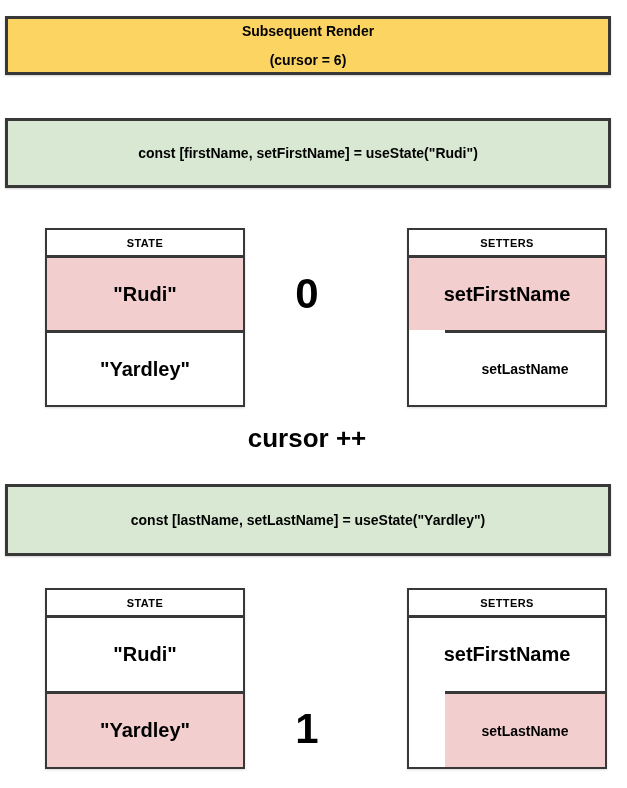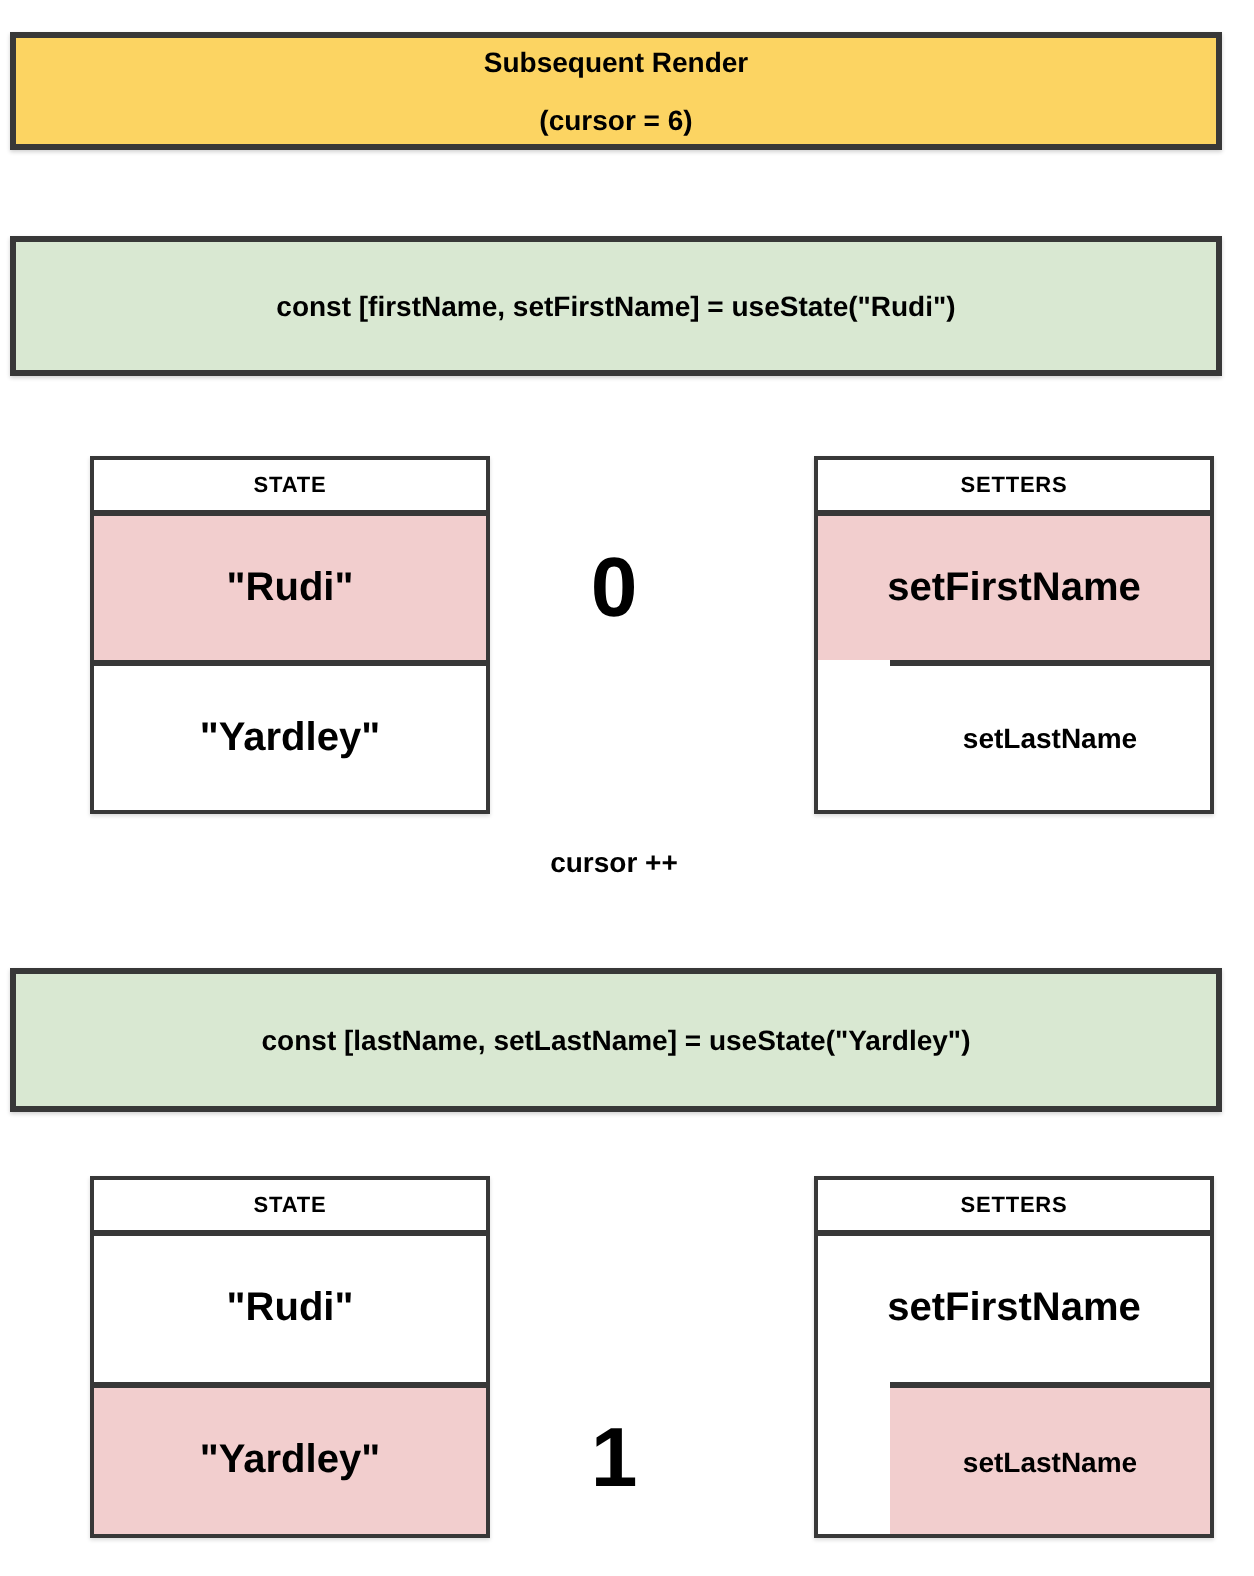--- a/index.html
+++ b/index.html
@@ -89,21 +89,21 @@
   .d1 { top: 270px; }
   .d2 { top: 705px; }
 
   .cursor-inc {
     position: absolute;
     left: 7px;
     width: 600px;
     top: 423px;
     height: 28px;
     text-align: center;
-    font-size: 14px;
+    font-size: 26px;
   }
 </style>
 </head>
 <body>
 
 <div class="canvas">
 
   <div class="box yellow">
     <div>Subsequent Render</div>
     <div>(cursor = 6)</div>

